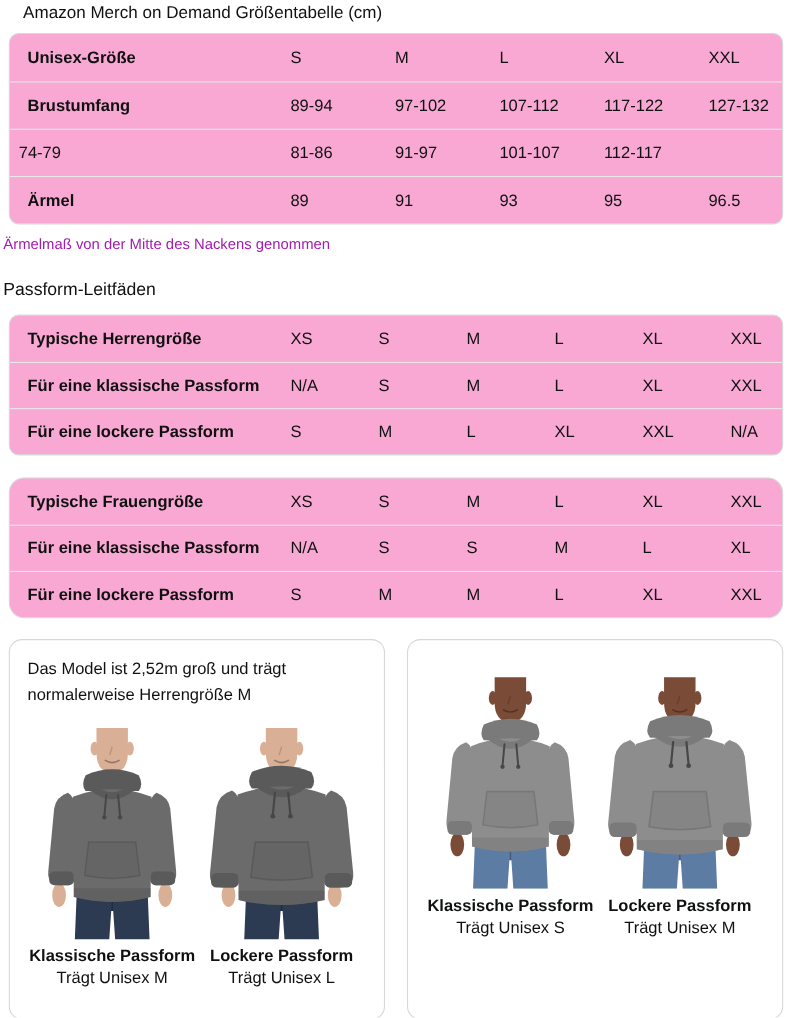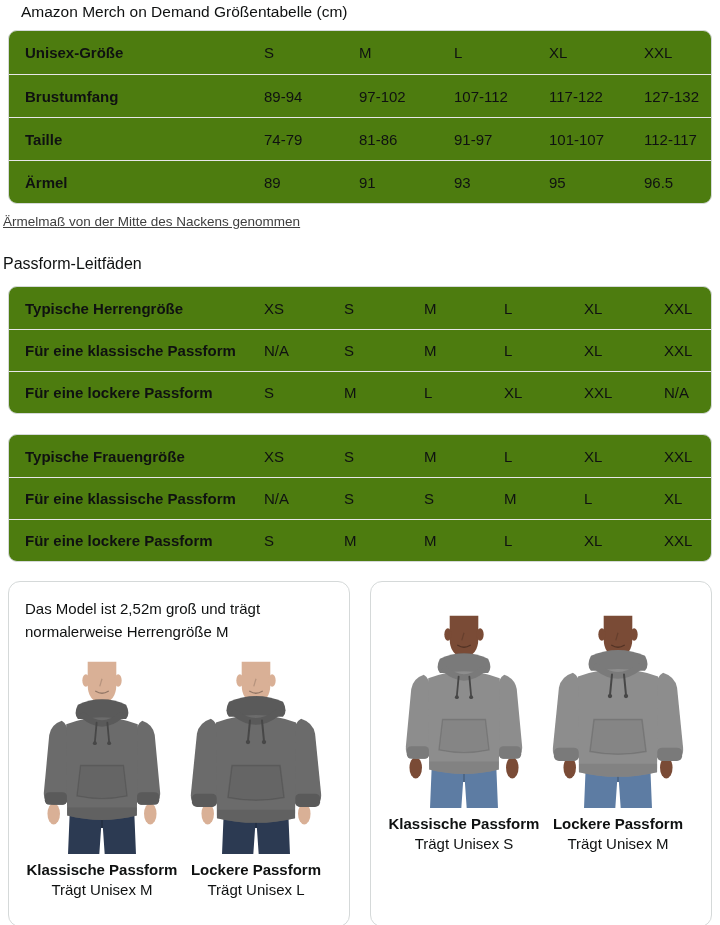--- a/index.html
+++ b/index.html
@@ -11,43 +11,42 @@
   }
   .page-title {
     font-size: 15.5px;
     padding: 3px 0 0 21px;
     font-weight: 400;
   }
   .tbl {
     border: 1px solid #d5d9d9;
     border-radius: 9px;
     margin: 0 8px;
-    background: #4d7c0f;
+    background: #f9a8d4;
     overflow: hidden;
   }
   .size-table { margin-top: 9px; }
   .trow { display: grid; align-items: center; height: 43px; }
   .trow + .trow { border-top: 1px solid #e7e7e7; }
   .size-table .trow { grid-template-columns: 247px 95px 95px 95px 95px auto; }
   .fit-table .trow  { grid-template-columns: 247px 80px 80px 80px 80px 80px auto; height: 42px; }
   .tcell { font-size: 15px; white-space: nowrap; }
   .tcell.label { font-weight: bold; padding-left: 16px; }
   .tcell.val { padding-left: 8px; }
   .note {
     font-size: 13.5px;
     margin: 10px 0 0 3px;
-    color: #404040;
-    text-decoration: underline;
+    color: #a21caf;
   }
   .fit-heading {
     font-size: 16px;
     font-weight: 400;
     margin: 26px 12px 13px 3px;
   }
-  .fit-table + .fit-table { margin-top: 20px; }
+  .fit-table + .fit-table { margin-top: 20px; border-radius: 14px; }
   .cards {
     display: grid;
     grid-template-columns: 1fr 1fr;
     gap: 20px;
     margin: 19px 8px 0;
   }
   .card {
     border: 1px solid #d5d9d9;
     border-radius: 12px;
     background: #fff;
@@ -127,21 +126,20 @@
   </div>
   <div class="trow">
     <div class="tcell label">Brustumfang</div>
     <div class="tcell val">89-94</div>
     <div class="tcell val">97-102</div>
     <div class="tcell val">107-112</div>
     <div class="tcell val">117-122</div>
     <div class="tcell val">127-132</div>
   </div>
   <div class="trow">
-    <div class="tcell label">Taille</div>
     <div class="tcell val">74-79</div>
     <div class="tcell val">81-86</div>
     <div class="tcell val">91-97</div>
     <div class="tcell val">101-107</div>
     <div class="tcell val">112-117</div>
   </div>
   <div class="trow">
     <div class="tcell label">Ärmel</div>
     <div class="tcell val">89</div>
     <div class="tcell val">91</div>

